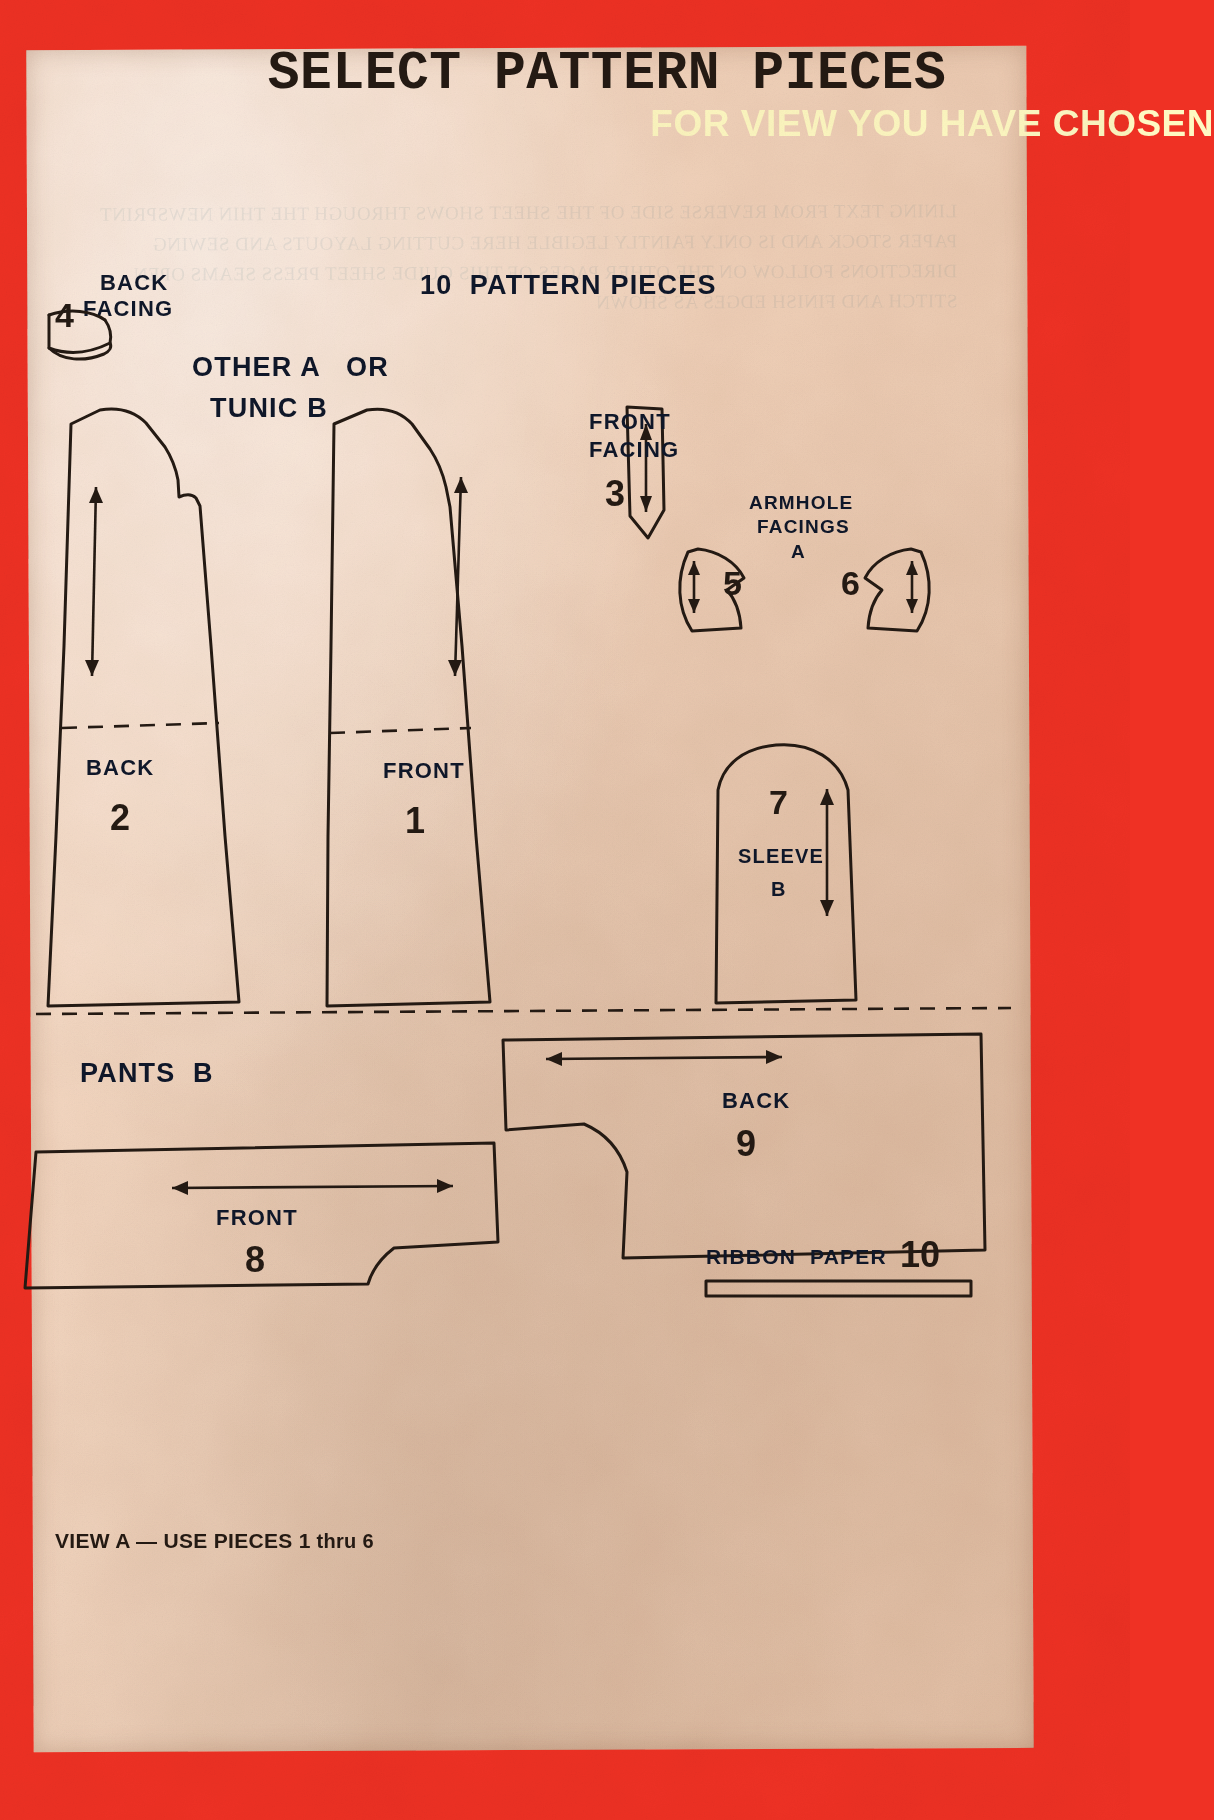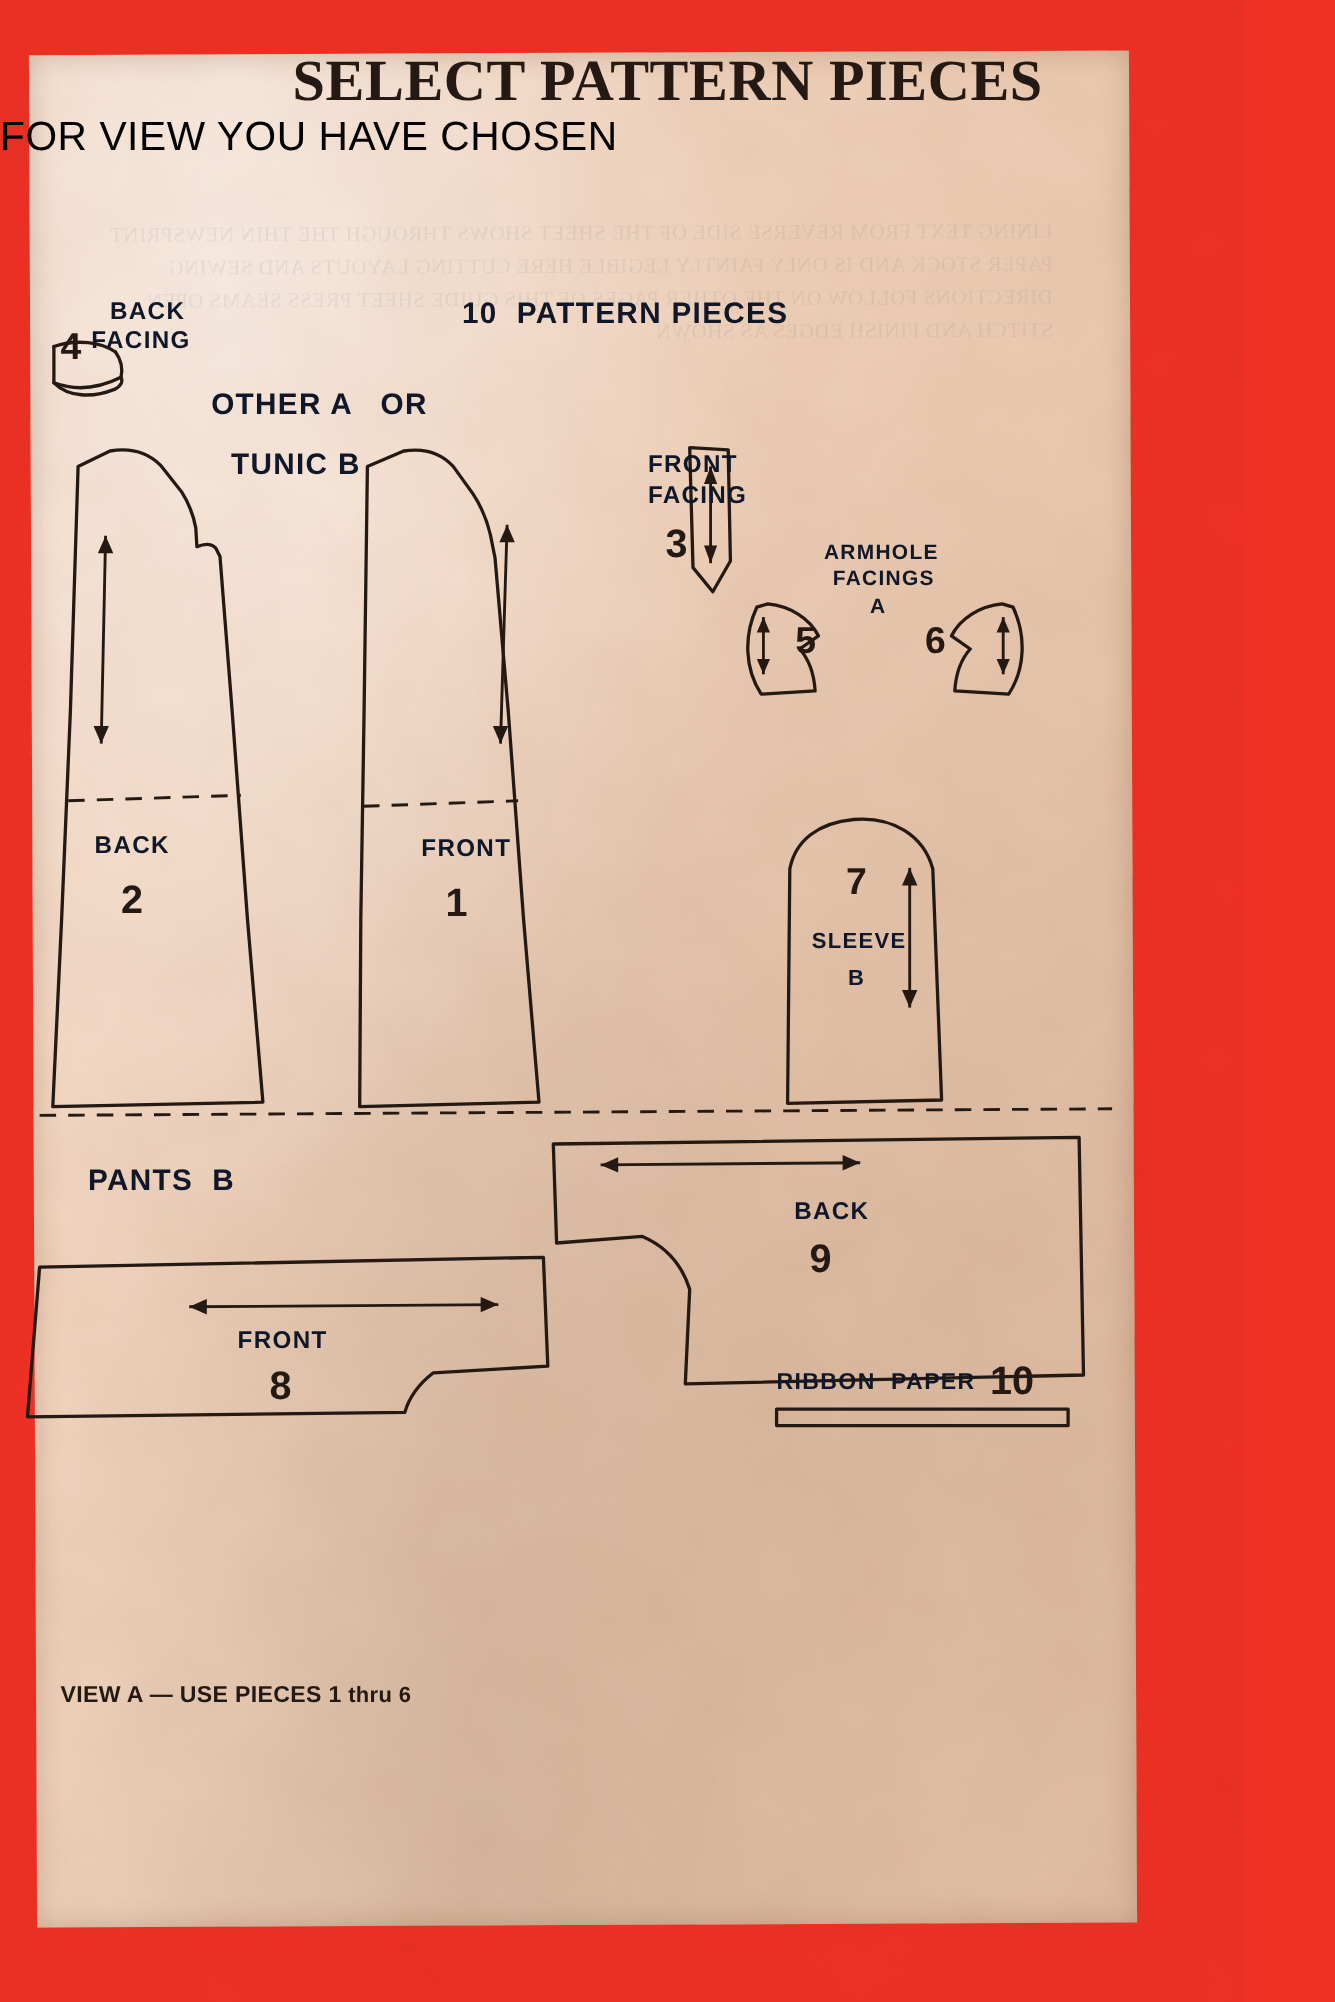--- a/index.html
+++ b/index.html
@@ -66,31 +66,31 @@
   
   #title {
     position: absolute;
     left: 0; top: 44px;
     width: 100%;
     text-align: center;
     font-size: 53px;
     font-weight: bold;
     letter-spacing: 0.5px;
     color: #241a13;
-    font-family: Liberation Serif, serif;
+    font-family: Liberation Mono, monospace;
   }
   #subtitle {
     position: absolute;
     left: 0; top: 103px;
     width: 100%;
-    text-align: left;
+    text-align: right;
     font-size: 37px;
-    font-weight: normal;
+    font-weight: bold;
     letter-spacing: 0.5px;
-    color: #000000;
+    color: #fef9c3;
   }
   .lbl {
     position: absolute;
     color: #0f172a;
     font-weight: bold;
     letter-spacing: 1.2px;
     line-height: 1.18;
     white-space: pre;
   }
   .num {
@@ -125,21 +125,21 @@
   </div>
 
   <div id="content">
 
     <div id="title" class="ink">SELECT PATTERN PIECES</div>
     <div id="subtitle" class="ink">FOR VIEW YOU HAVE CHOSEN</div>
 
     <div class="lbl" style="left:420px; top:270px; font-size:27px;">10  PATTERN PIECES</div>
 
     <div class="lbl" style="left:192px; top:352px; font-size:27px;">OTHER A   OR</div>
-    <div class="lbl" style="left:210px; top:393px; font-size:27px;margin-top:14px;">TUNIC B</div>
+    <div class="lbl" style="left:210px; top:393px; font-size:27px;">TUNIC B</div>
 
     <div class="lbl" style="left:100px; top:270px; font-size:22px;">BACK</div>
     <div class="lbl" style="left:83px; top:296px; font-size:22px;">FACING</div>
     <div class="num" style="left:55px; top:296px; font-size:34px;">4</div>
 
     <svg width="1214" height="1820" aria-hidden="true">
 
       <path class="pc" d="M49,315 L49,348 C70,356 92,352 110,343 C112,334 110,327 105,320"></path>
       <path class="pc" d="M105,320 C92,311 70,308 49,315"></path>
       <path class="pc" d="M49,348 C62,361 84,362 104,354 C110,351 112,347 110,343"></path>

